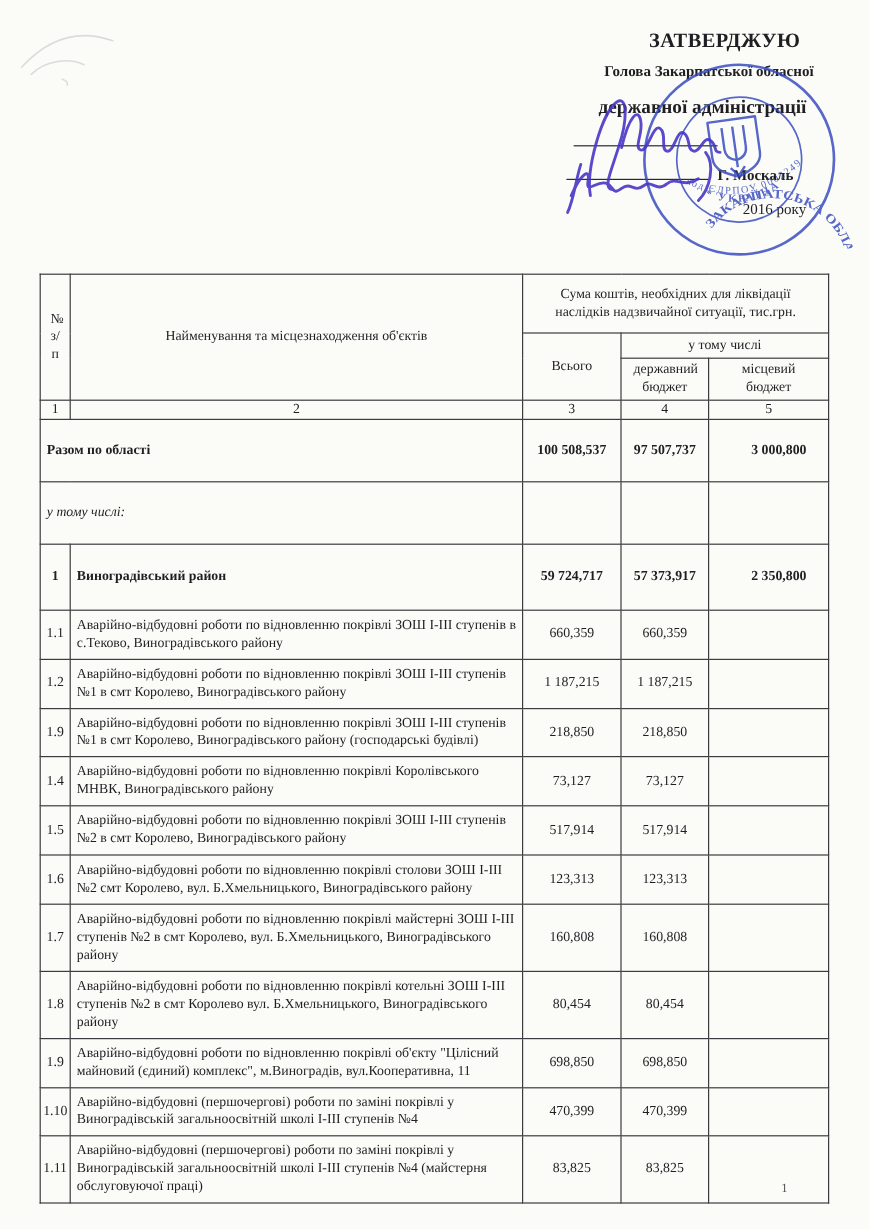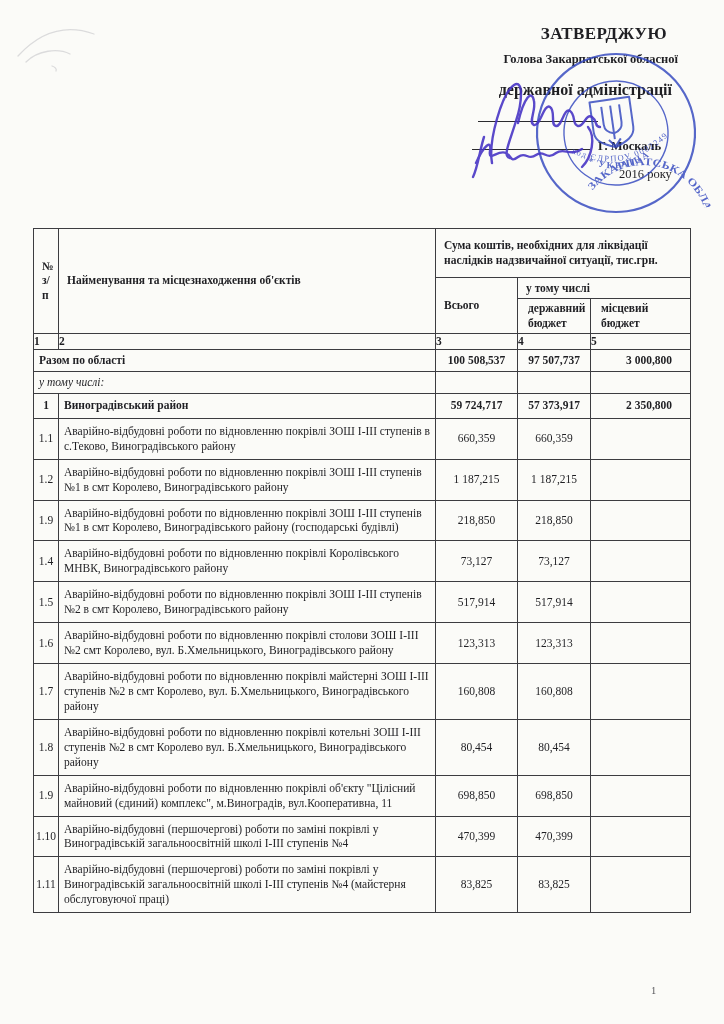--- a/index.html
+++ b/index.html
@@ -21,27 +21,27 @@
   .date-text{top:135px;left:619px;font-size:12.5px;font-weight:normal;margin-top:32px;}
   
   .doc-title{top:158px;left:0;width:724px;text-align:center;font-weight:bold;line-height:17.5px;}
   .doc-title .t1{font-size:13.5px;letter-spacing:.6px;}
   .doc-title .t2,.doc-title .t3{font-size:12.5px;}
   
   .calc-table{left:33px;top:228px;width:657px;border-collapse:collapse;table-layout:fixed;
     font-size:11.5px;line-height:1.3;}
   .calc-table th,.calc-table td{border:1px solid #3c3c40;padding:2px 4px;vertical-align:middle;}
   .calc-table{border:1.5px solid #333;}
-  .calc-table th{font-weight:bold;text-align:left;padding:2px 8px;}
+  .calc-table th{font-weight:normal;text-align:center;padding:2px 8px;}
   th.h-group{height:44px;}
   th.h-incl{height:16px;}
   th.h-budget{height:26px;padding:2px 10px;}
   tr.colnums th{height:13px;padding:0;font-size:11.5px;}
   td.c-num{text-align:center;padding:2px 1px;}
-  td.c-name{text-align:left;padding:3px 5px;}
+  td.c-name{text-align:left;padding:18px 5px;}
   td.c-val{text-align:center;}
   td.c-local{text-align:center;}
   tr.r-total td,tr.r-district td{font-weight:bold;}
   tr.r-total td.c-local,tr.r-district td.c-local{text-align:right;padding-right:18px;}
   tr.r-total td{height:15px;}
   tr.r-note td{height:13px;font-style:italic;font-weight:normal;}
   tr.r-district td{height:18px;}
   tr.r-item td{padding-top:5px;padding-bottom:5px;}
   
   .stamp-svg{left:530px;top:47px;opacity:.82;transform:rotate(-8deg);}

